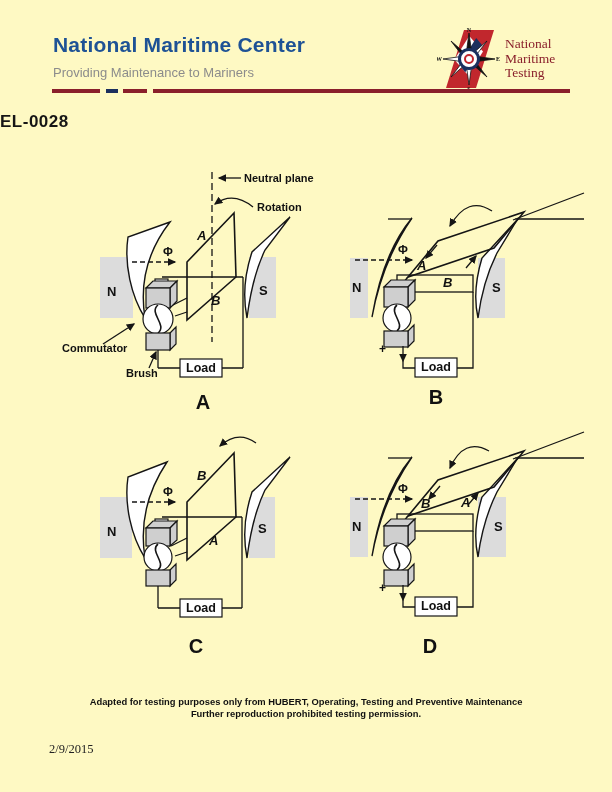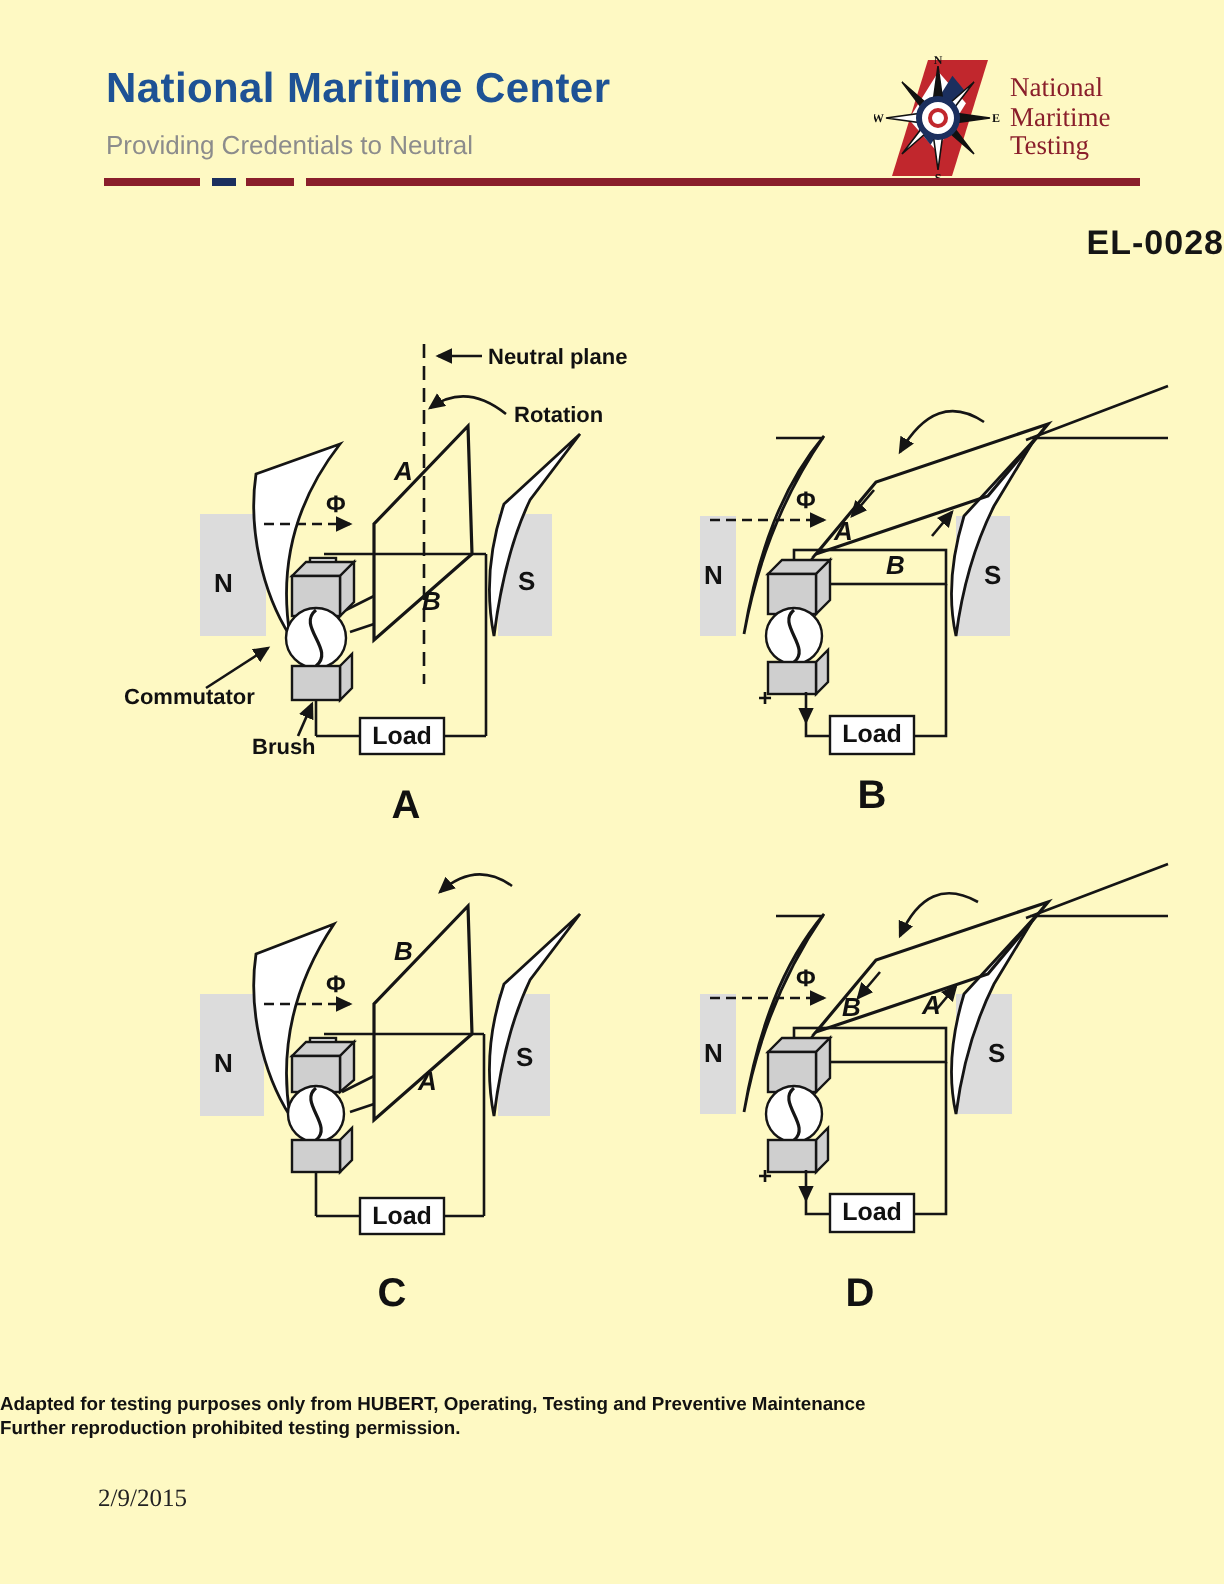--- a/index.html
+++ b/index.html
@@ -16,26 +16,26 @@
   
   .hdr{position:absolute;left:53px;top:33px;}
   .hdr-title{color:var(--accent-blue);font-size:21px;font-weight:bold;letter-spacing:.2px;}
   .hdr-sub{color:var(--subtitle-gray);font-size:13px;margin-top:8px;}
   .logo{position:absolute;left:437px;top:27px;display:flex;align-items:center;}
   .logo-text{font-family:Liberation Serif, serif;color:var(--maroon);font-size:13.5px;line-height:14.5px;margin-left:4px;}
   .rule{position:absolute;left:52px;top:89px;width:518px;height:4px;display:flex;}
   .rule .m{background:var(--maroon);height:100%;}
   .rule .b{background:var(--logo-navy);height:100%;}
   .rule .g{background:transparent;height:100%;}
-  .doc-code{position:absolute;left:0;top:112px;width:612px;text-align:right;
+  .doc-code{position:absolute;left:0;top:112px;width:612px;text-align:left;
     font-size:17px;font-weight:bold;letter-spacing:.5px;}
   
   #fig{position:absolute;left:0;top:0;width:612px;height:792px;}
   
-  .footer{position:absolute;left:0;top:696px;width:612px;
+  .footer{position:absolute;left:0;top:696px;width:612px;text-align:center;
     font-size:9.4px;font-weight:bold;line-height:12.4px;color:#111;}
   .date{position:absolute;left:49px;top:742px;font-family:"Liberation Serif", serif;font-size:12.5px;color:#222;}
   
   text{fill:#111;}
   .t-lbl{font:bold 11px "Liberation Sans",sans-serif;}
   .t-pole{font:bold 13px "Liberation Sans",sans-serif;}
   .t-coil{font:italic bold 13px "Liberation Sans",sans-serif;}
   .t-cap{font:bold 20px "Liberation Sans",sans-serif;text-anchor:middle;}
   .t-load{font:bold 12.5px "Liberation Sans",sans-serif;text-anchor:middle;}
   .t-flux{font:bold 12px "Liberation Sans",sans-serif;}
@@ -47,21 +47,21 @@
   .box3d{fill:#cfcfcf;stroke:#151515;stroke-width:1.2;}
   .wht{fill:#ffffff;stroke:#151515;stroke-width:1.2;}
 </style>
 </head>
 <body>
 
 <div id="page">
 
   <div class="hdr">
     <div class="hdr-title">National Maritime Center</div>
-    <div class="hdr-sub">Providing Credentials to Neutral</div>
+    <div class="hdr-sub">Providing Maintenance to Mariners</div>
   </div>
 
   <div class="logo">
     <svg width="64" height="64" viewBox="0 0 64 64">
       <polygon points="27,3 57,3 39,61 9,61" fill="var(--logo-red)"></polygon>
       <polygon points="22,19 50,19 44,39 16,39" transform="rotate(-58 32 30)" fill="#ffffff"></polygon>
       <polygon points="20,26 52,26 49,35 17,35" transform="rotate(-58 32 30)" fill="var(--logo-navy)"></polygon>
 
       <g stroke="#111" stroke-width="0.8">
         <polygon points="32,6 35,28 29,28" fill="#111"></polygon>

